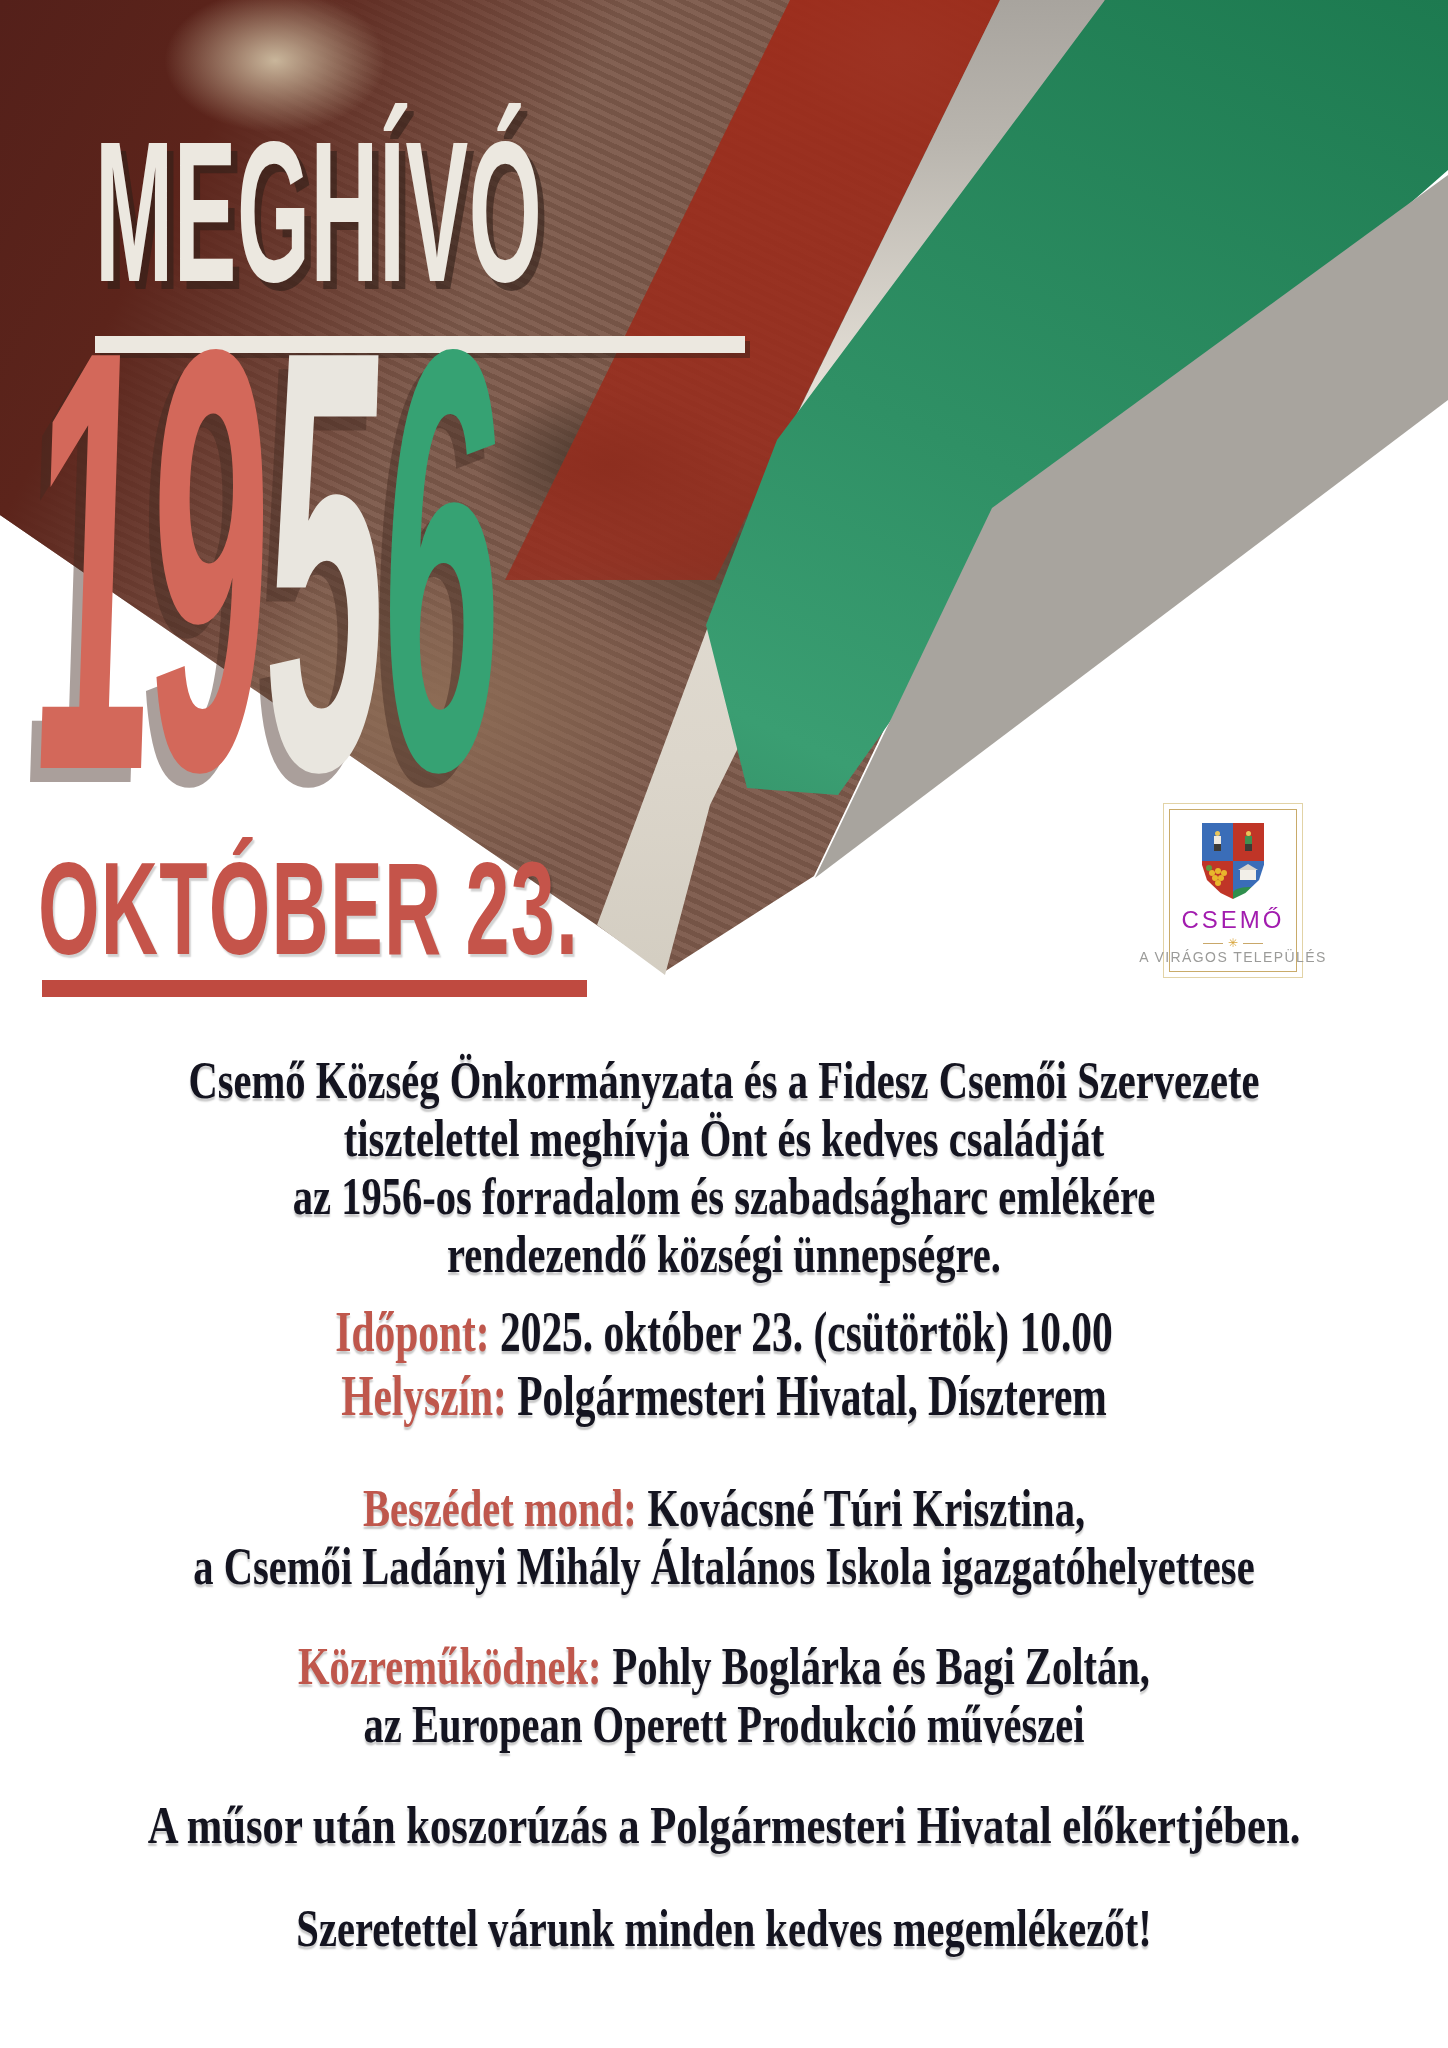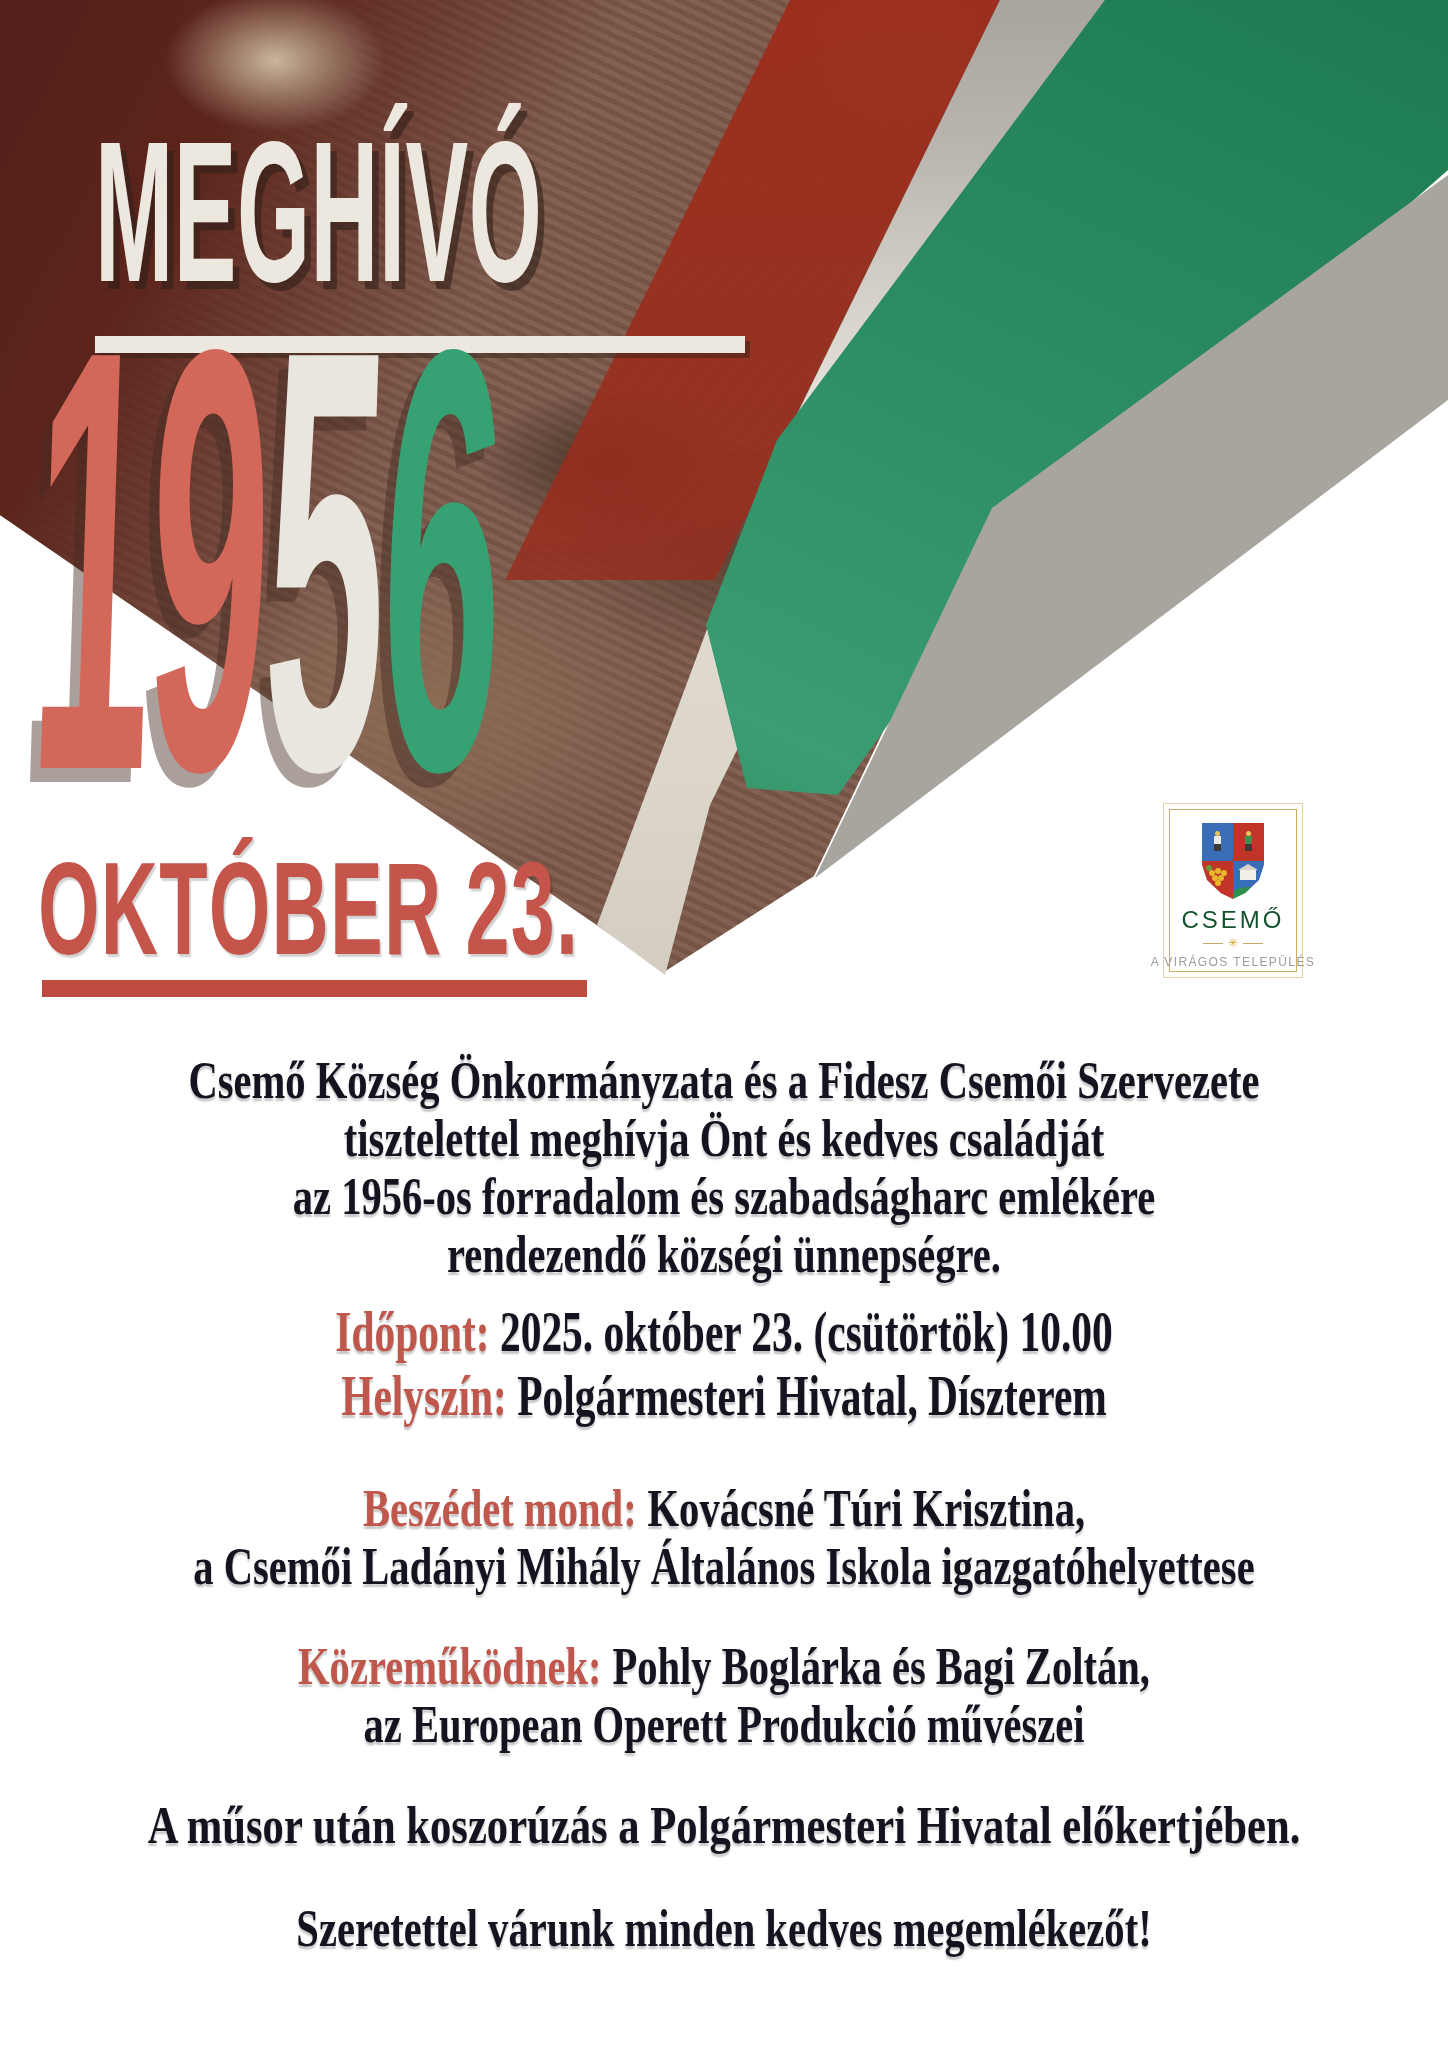--- a/index.html
+++ b/index.html
@@ -81,26 +81,26 @@
   .fig .body{position:absolute;left:1px;top:5px;width:7px;height:8px;background:#efe9df;}
   .fig .legs{position:absolute;left:1px;top:13px;width:7px;height:7px;background:#3d3a35;}
   .fig2 .body{background:#3f8f4f;}
   .grapes{position:absolute;left:13px;top:7px;width:6px;height:6px;border-radius:50%;background:#e8b72c;
     box-shadow:-6px 2px 0 #e8b72c,6px 2px 0 #e8b72c,-3px 7px 0 #e8b72c,3px 7px 0 #e8b72c,0 12px 0 #e8b72c,
                -9px -3px 0 #5f9b3f;}
   .mound{position:absolute;left:0;bottom:0;width:100%;height:12px;background:#2f8f4e;border-radius:60% 60% 0 0;}
   .house{position:absolute;left:7px;top:9px;width:16px;height:10px;background:#f2efe8;}
   .roof{position:absolute;left:5px;top:3px;width:0;height:0;border-left:10px solid transparent;
     border-right:10px solid transparent;border-bottom:6px solid #d8d4cb;}
-  .logo-name{margin-top:7px;font-family:"Liberation Sans",sans-serif;font-size:24px;color:#14532d;
+  .logo-name{margin-top:7px;font-family:"Liberation Sans",sans-serif;font-size:24px;color:#a21caf;
     letter-spacing:3px;font-weight:normal;}
   .logo-div{display:flex;align-items:center;gap:5px;margin-top:3px;}
   .logo-div .bar{width:20px;height:1px;background:#c9a86a;}
   .logo-star{color:#d9a73e;font-size:12px;line-height:1;}
-  .logo-tag{margin-top:6px;font-family:"Liberation Sans",sans-serif;font-size:12px;color:#9b9b99;
+  .logo-tag{font-family:"Liberation Sans",sans-serif;font-size:14px;color:#9b9b99;
     letter-spacing:1.4px;white-space:nowrap;}
   
   .block{position:absolute;left:0;width:1448px;text-align:center;color:#141420;font-weight:bold;
     transform:scaleX(.78);transform-origin:center top;white-space:nowrap;
     text-shadow:0 3px 2px rgba(0,0,0,.22);}
   .b1{top:1052px;font-size:52px;line-height:58px;}
   .b2{top:1300px;font-size:56px;line-height:64px;transform:scaleX(.74);}
   .b3{top:1480px;font-size:52px;line-height:58px;}
   .b4{top:1638px;font-size:52px;line-height:58px;}
   .b5{top:1797px;font-size:52px;line-height:58px;transform:scaleX(.82);}

